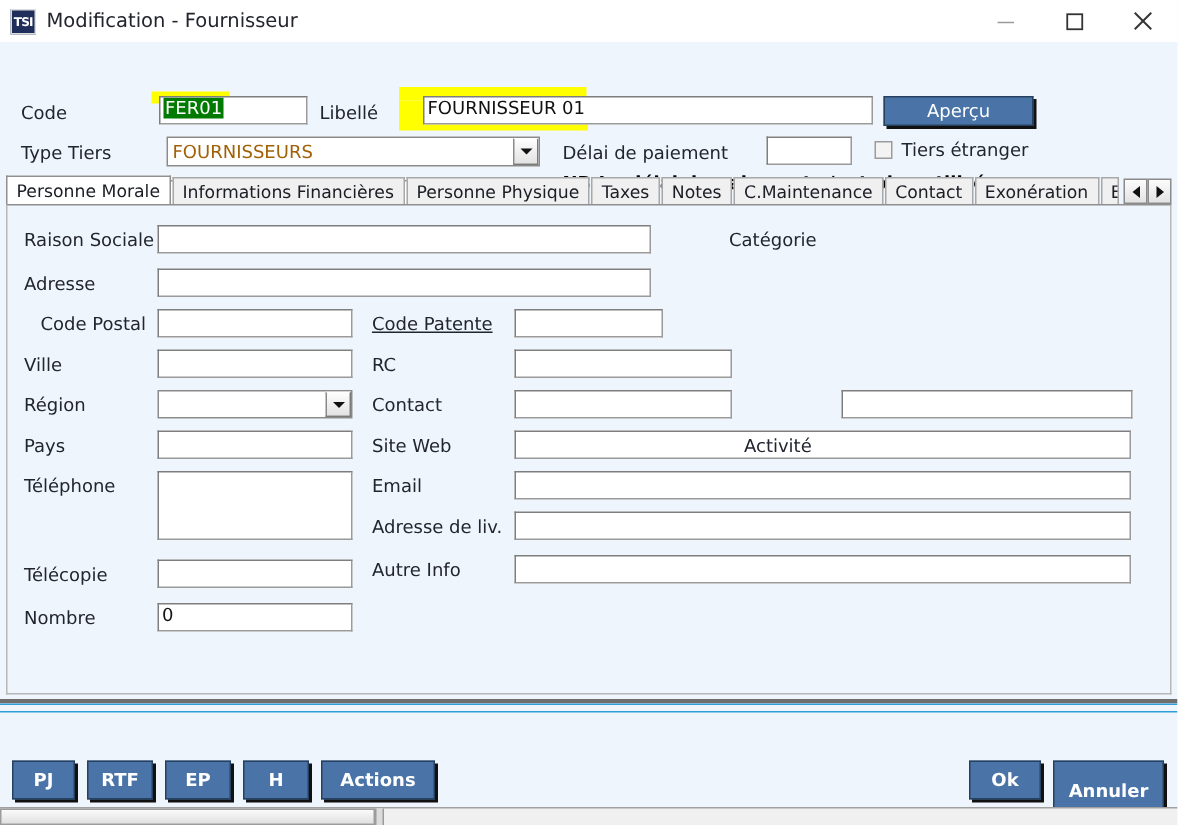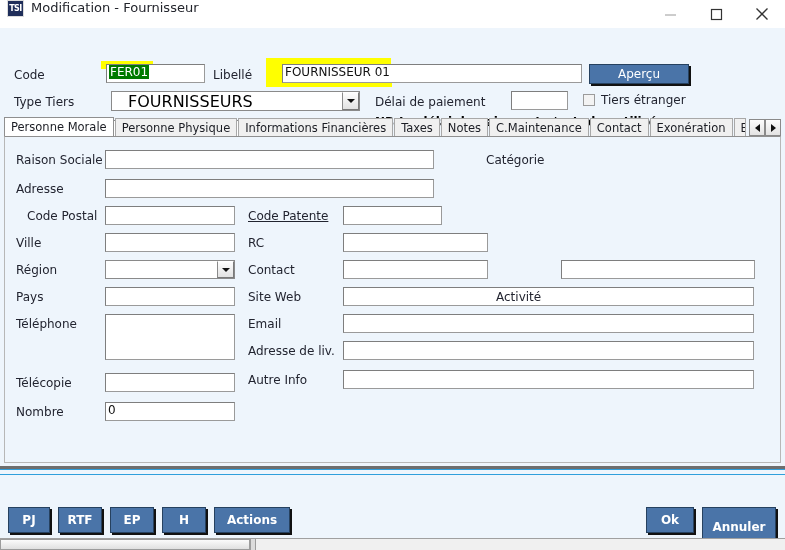--- a/index.html
+++ b/index.html
@@ -16,21 +16,21 @@
   #app {
     position: relative;
     width: 785px; height: 550px;
     background: #eef5fc;
   }
 
   
   .titlebar {
     position: absolute; left: 0; top: 0; width: 785px; height: 28px;
     background: #ffffff;
-    display: flex; align-items: flex-start;
+    display: flex; align-items: center;
   }
   .app-icon {
     width: 17px; height: 17px; margin-left: 7px; margin-right: 7px;
     background: #1f2e5a;
     border: 1px solid #dcdcdc;
     display: flex; align-items: center; justify-content: center;
     color: #ffffff; font-size: 8px; font-weight: bold;
     font-family: "DejaVu Sans", "Liberation Sans", sans-serif;
     letter-spacing: -0.5px;
     flex: none;
@@ -65,22 +65,22 @@
     padding: 1px 2px;
     line-height: 1.15;
     overflow: hidden;
     white-space: nowrap;
   }
 
   .combo {
     background: #ffffff;
     border: 1px solid #8a8a8a;
     display: flex; align-items: center;
-    font-size: 16px; color: #000000;
-    padding-left: 16px;
+    font-size: 12px; color: #a16207;
+    padding-left: 3px;
     overflow: hidden; white-space: nowrap;
   }
   .combo .combo-val { flex: 1; overflow: hidden; }
   .combo .arrow-btn {
     width: 17px; align-self: stretch;
     background: linear-gradient(#fdfdfd,#e2e2e2);
     border-left: 1px solid #8a8a8a;
     border-top: 1px solid #ffffff;
     border-right: 1px solid #7a7a7a;
     border-bottom: 1px solid #7a7a7a;
@@ -280,22 +280,22 @@
       <span class="arrow-btn">
           <i class="caret-dn"></i>
         </span>
     </div>
 
     <div class="abs lbl-bold" style="left:375px; top:87px;">NB:Le délai de paiement n'est plus utilisé</div>
   </div>
 
   <div class="tabstrip">
     <div class="tab active">Personne Morale</div>
+    <div class="tab">Informations Financières</div>
     <div class="tab">Personne Physique</div>
-    <div class="tab">Informations Financières</div>
     <div class="tab">Taxes</div>
     <div class="tab">Notes</div>
     <div class="tab">C.Maintenance</div>
     <div class="tab">Contact</div>
     <div class="tab">Exonération</div>
     <div class="tab clipped" style="max-width:36px;">Exoné</div>
     <div class="tabspin">
       <div class="spin-btn">
           <i class="caret-l"></i>
         </div>

